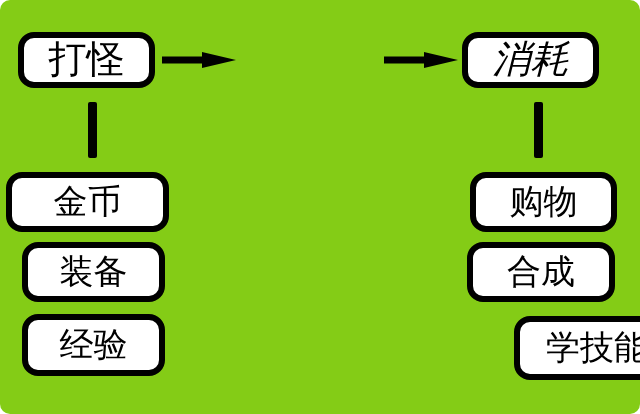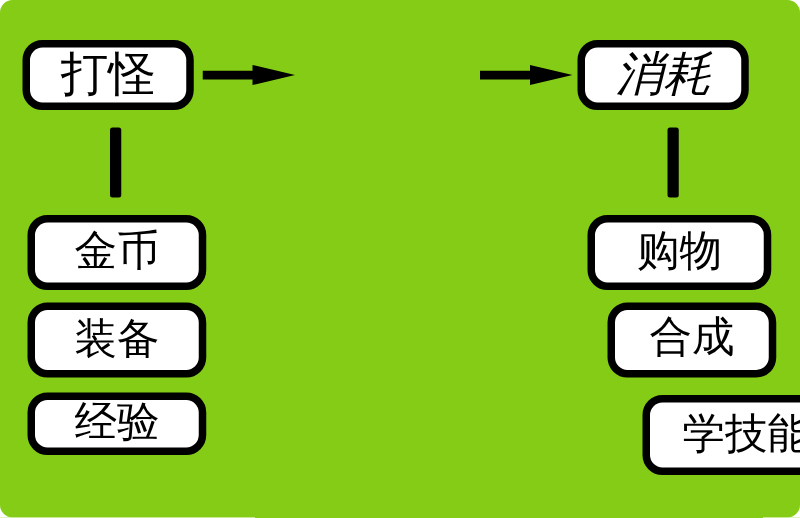--- a/index.html
+++ b/index.html
@@ -49,27 +49,27 @@
   .node.top  { font-size: 38px; }
   
   .node.leaf { font-size: 34px; }
 
   
   #node-fight  { left: 18px;  top: 32px;  width: 137px; height: 56px; }
   #node-trade  { left: 240px; top: 32px;  width: 137px; height: 56px; }
   #node-spend  { left: 462px; top: 32px;  width: 137px; height: 56px; font-style: italic; }
 
   
-  #node-gold   { left: 22px;  top: 172px; width: 143px; height: 60px; }
+  #node-gold   { left: 6px;  top: 172px; width: 163px; height: 60px; }
   #node-gear   { left: 22px;  top: 242px; width: 143px; height: 60px; }
-  #node-exp    { left: 22px;  top: 314px; width: 143px; height: 50px; }
+  #node-exp    { left: 22px;  top: 314px; width: 143px; height: 62px; }
 
   
   #node-shop   { left: 470px; top: 172px; width: 147px; height: 60px; }
-  #node-craft  { left: 486px; top: 242px; width: 135px; height: 60px; font-family: Liberation Serif, serif; }
+  #node-craft  { left: 467px; top: 242px; width: 148px; height: 60px; }
   #node-skill  { left: 470px; top: 316px; width: 166px; height: 64px; margin-left: 44px; }
 
   
   .vline {
     position: absolute;
     background: #000000;
     border-radius: 2px;
   }
   #vline-left  { left: 88px;  top: 102px; width: 9px;  height: 56px; }
   #vline-right { left: 534px; top: 102px; width: 9px;  height: 56px; }

